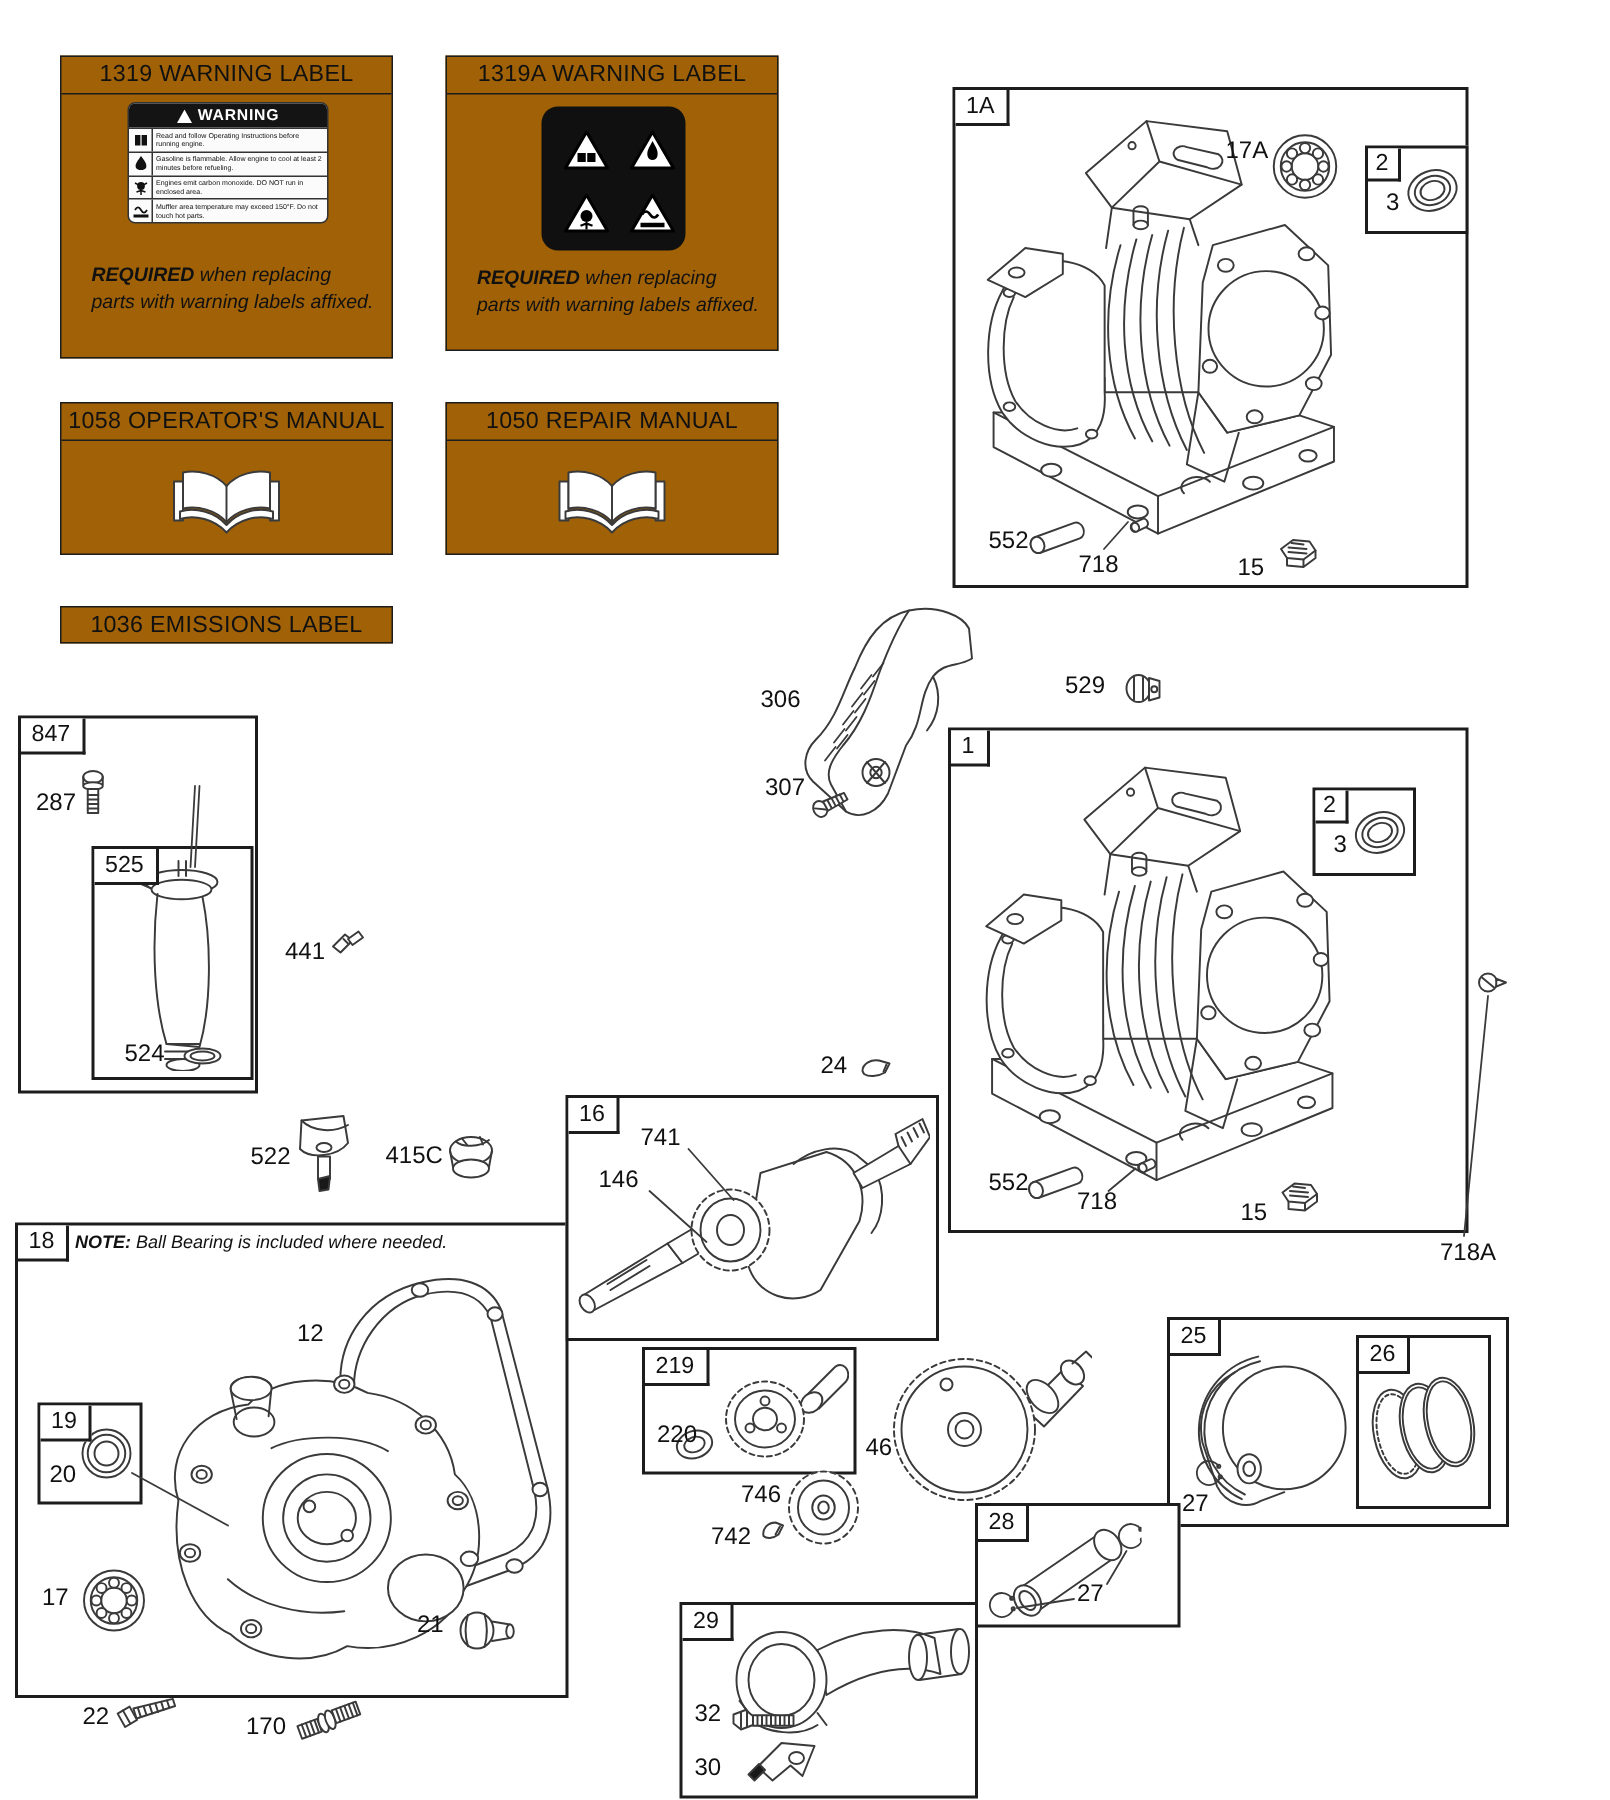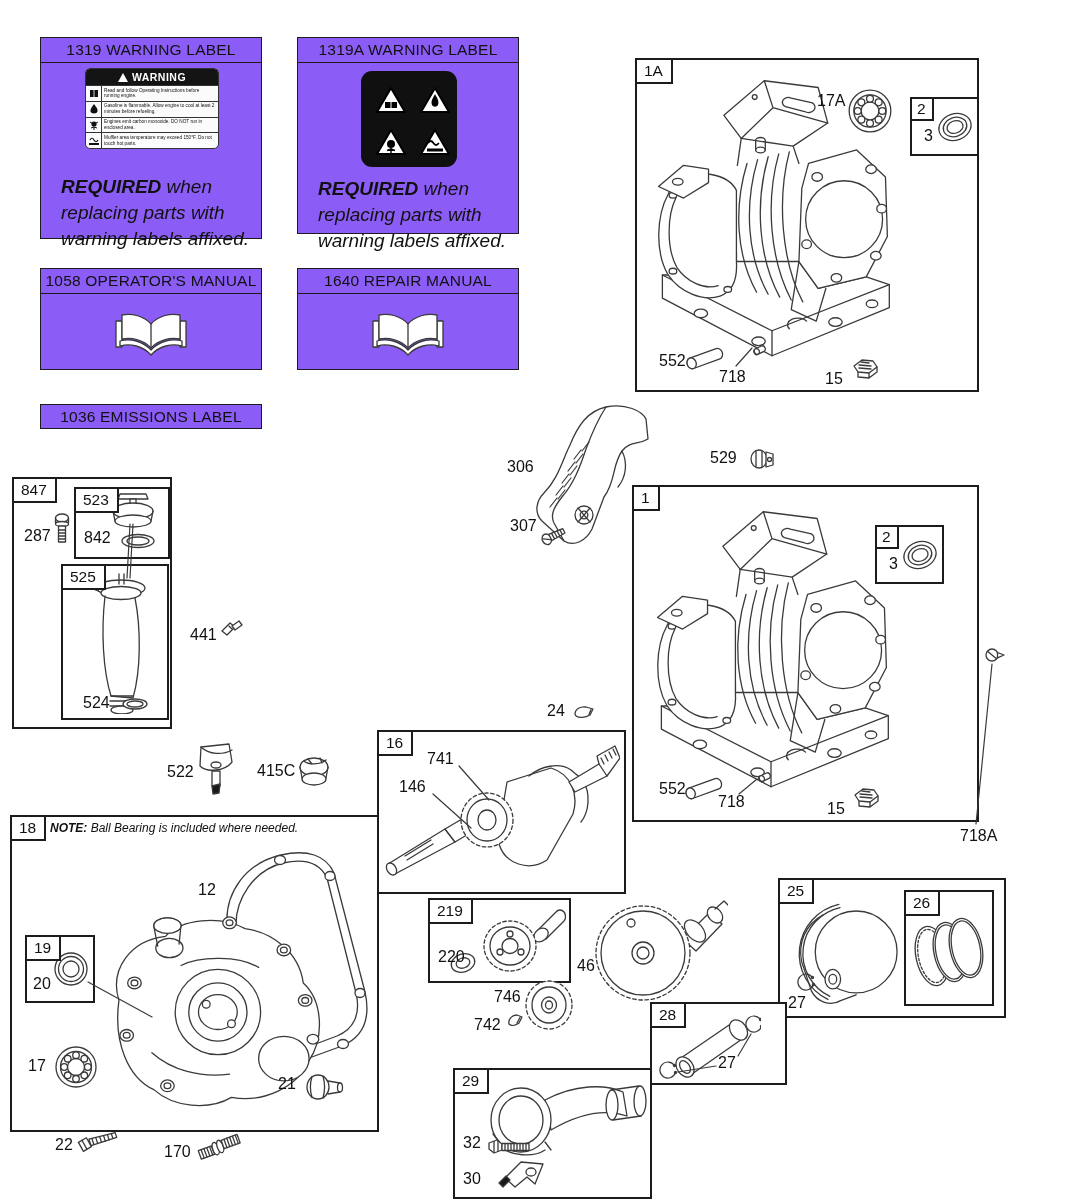--- a/index.html
+++ b/index.html
@@ -1,26 +1,26 @@
 <!DOCTYPE html>
 <html><head>
 <meta charset="utf-8">
 <style>
   html,body{margin:0;padding:0;background:#fff;}
   #canvas{position:relative;width:1073px;height:1200px;background:#fff;overflow:hidden;
           font-family:"Liberation Sans",sans-serif;color:#111;}
-  .tpanel{position:absolute;border:1.5px solid #1c1c1c;background:#8b5cf6;}
+  .tpanel{position:absolute;border:1.5px solid #1c1c1c;background:#a16207;}
   .tpanel .title{height:24px;border-bottom:1.5px solid #1c1c1c;display:flex;align-items:center;
                  justify-content:center;font-size:15.5px;letter-spacing:.2px;white-space:nowrap;}
   .pbox{position:absolute;border:2px solid #1c1c1c;background:#fff;}
   .ibox{position:absolute;border:2px solid #1c1c1c;background:#fff;}
   .tag{position:absolute;left:0;top:0;background:#fff;border-right:2px solid #1c1c1c;
        border-bottom:2px solid #1c1c1c;padding:1px 8px 2px 7px;font-size:15.5px;line-height:1.25;z-index:4;}
   .co{position:absolute;font-size:16px;white-space:nowrap;z-index:5;}
-  .req{position:absolute;font-size:19px;font-style:italic;line-height:1.38;}
+  .req{position:absolute;font-size:13px;font-style:italic;line-height:1.38;}
   .req b{font-weight:bold;}
   .note{position:absolute;font-size:12px;font-style:italic;white-space:nowrap;}
   .note b{font-weight:bold;}
   svg{display:block;position:absolute;}
   svg *{vector-effect:non-scaling-stroke;}
   .draw{fill:#fff;stroke:#3a3a3a;stroke-width:1.3;stroke-linejoin:round;stroke-linecap:round;}
   .ln{fill:none;stroke:#3a3a3a;stroke-width:1.2;stroke-linecap:round;}
   
   .wlabel{position:absolute;width:132px;border:1.2px solid #333;border-radius:5px;background:#fbfbfb;}
   .wlabel .band{background:#141414;color:#fff;height:16px;display:flex;align-items:center;
@@ -208,21 +208,21 @@
       <g class="draw">
         <rect x="1" y="16" width="6" height="26"></rect>
           <rect x="65" y="16" width="6" height="26"></rect>
         <path d="M36,45 C28,36 15,33 5,36 L5,41 C15,38 28,41 36,50 C44,41 57,38 67,41 L67,36 C57,33 44,36 36,45 Z"></path>
         <path d="M36,43 C29,35 17,32 7,34 L7,10 C17,8 29,11 36,19 C43,11 55,8 65,10 L65,34 C55,32 43,35 36,43 Z"></path>
         <path d="M36,19 L36,43" fill="none"></path>
       </g>
     </svg>
   </div>
   <div class="tpanel" style="left:297px;top:268px;width:220px;height:100px;">
-    <div class="title">1640 REPAIR MANUAL</div>
+    <div class="title">1050 REPAIR MANUAL</div>
     <svg width="72" height="52" viewBox="0 0 72 52" style="left:74px;top:36px;">
       <g class="draw">
         <rect x="1" y="16" width="6" height="26"></rect>
           <rect x="65" y="16" width="6" height="26"></rect>
         <path d="M36,45 C28,36 15,33 5,36 L5,41 C15,38 28,41 36,50 C44,41 57,38 67,41 L67,36 C57,33 44,36 36,45 Z"></path>
         <path d="M36,43 C29,35 17,32 7,34 L7,10 C17,8 29,11 36,19 C43,11 55,8 65,10 L65,34 C55,32 43,35 36,43 Z"></path>
         <path d="M36,19 L36,43" fill="none"></path>
       </g>
     </svg>
   </div>
@@ -342,39 +342,20 @@
     <div class="co" style="left:10px;top:48px;">287</div>
     <svg width="20" height="36" viewBox="0 0 20 36" style="left:38px;top:34px;">
       <g class="draw">
         <ellipse cx="10" cy="5" rx="6.5" ry="4"></ellipse>
           <path d="M3.5,5 L3.5,10 L16.5,10 L16.5,5" fill="none"></path>
         <ellipse cx="10" cy="11" rx="6.5" ry="2.5"></ellipse>
         <path d="M6.5,13 h7 v16 h-7 Z"></path>
           <path d="M6.5,17 h7 M6.5,20 h7 M6.5,23 h7 M6.5,26 h7"></path>
       </g>
     </svg>
-    <div class="ibox" style="left:60px;top:8px;width:92px;height:68px;">
-      <div class="tag">523</div>
-      <svg width="56" height="42" viewBox="0 0 56 42" style="left:30px;top:2px;">
-        <g class="draw">
-          <path d="M14,3 L40,3 L42,8 L12,8 Z"></path>
-            <path d="M24,8 h6 v5 h-6 Z"></path>
-          <ellipse cx="27" cy="20" rx="20" ry="8"></ellipse>
-            <path d="M7,20 L9,30 M47,20 L45,30" fill="none"></path>
-          <ellipse cx="27" cy="30" rx="18" ry="6"></ellipse>
-        </g>
-      </svg>
-      <div class="co" style="left:8px;top:40px;">842</div>
-      <svg width="40" height="20" viewBox="0 0 40 20" style="left:42px;top:42px;">
-        <g class="draw">
-            <ellipse cx="20" cy="10" rx="16" ry="6.5"></ellipse>
-            <ellipse cx="20" cy="10" rx="11" ry="4"></ellipse>
-          </g>
-      </svg>
-    </div>
     <div class="ibox" style="left:47px;top:85px;width:104px;height:152px;">
       <div class="tag">525</div>
       <svg width="82" height="142" viewBox="0 0 82 142" style="left:16px;top:6px;">
         <g class="draw">
           <ellipse cx="12" cy="10" rx="5" ry="6" transform="rotate(-22 12 10)"></ellipse>
           <path d="M10,4 L28,12 L26,22 L12,16 Z"></path>
           <ellipse cx="42" cy="16" rx="24" ry="8"></ellipse>
             <ellipse cx="42" cy="21" rx="20" ry="6.5"></ellipse>
           <path d="M26,24 C22,60 24,98 32,124 L54,126 C62,98 62,56 56,26" fill="none"></path>
           <path d="M32,124 h22 M31,129 h24 M31,134 h23" fill="none"></path>

